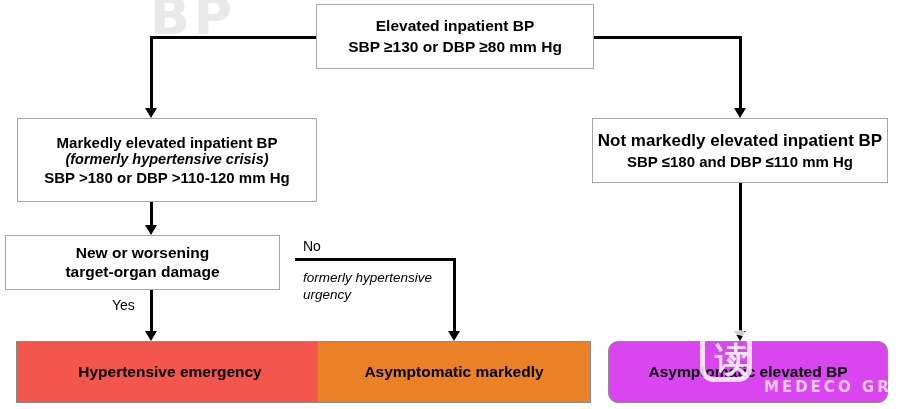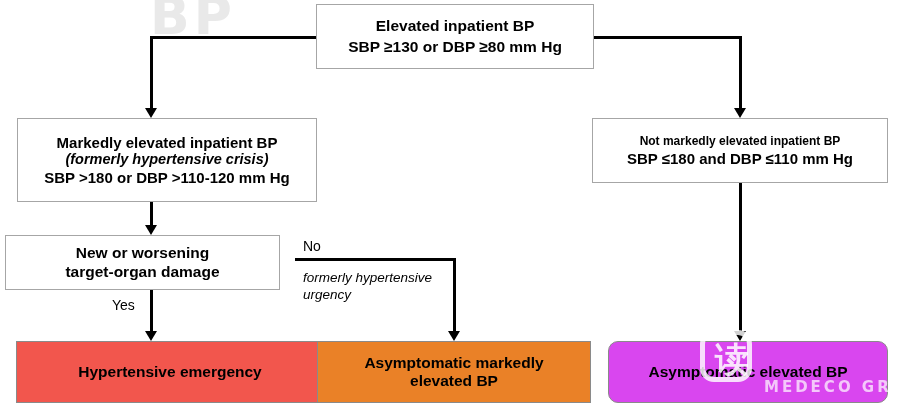--- a/index.html
+++ b/index.html
@@ -36,21 +36,21 @@
   #node-top{left:316px;top:4px;width:278px;height:65px;font-size:15.5px;}
   #node-top .ln.b{font-size:15.5px;margin-bottom:2px;}
   #node-top .ln.r{font-size:15.5px;}
 
   #node-markedly{left:5px;top:118px;width:300px;height:84px;font-size:15px;margin-left:12px;}
   #node-markedly .ln.b{font-size:15px;}
   #node-markedly .ln.i{font-size:14.5px;font-style:italic;font-weight:bold;}
   #node-markedly .ln.r{font-size:15px;}
 
   #node-notmarkedly{left:592px;top:118px;width:296px;height:65px;font-size:15px;}
-  #node-notmarkedly .ln.b{font-size:12px;margin-bottom:2px;}
+  #node-notmarkedly .ln.b{font-size:17px;margin-bottom:2px;}
   #node-notmarkedly .ln.r{font-size:15px;}
 
   #node-damage{left:5px;top:235px;width:275px;height:55px;font-size:15.5px;}
   #node-damage .ln.b{font-size:15.5px;}
 
   .outcome{
     border:1px solid #8a8a8a;
     color:#000000;
     font-weight:bold;
     font-size:15.5px;
@@ -186,20 +186,19 @@
     <span class="ln b">New or worsening</span>
     <span class="ln b">target-organ damage</span>
   </div>
 
   <div class="node outcome" id="node-emergency">
     <span class="ln b">Hypertensive emergency</span>
   </div>
 
   <div class="node outcome" id="node-asymp-marked">
     <span class="ln b">Asymptomatic markedly</span>
-    <span class="ln b">elevated BP</span>
   </div>
 
   <div class="node outcome" id="node-asymp-elev">
     <span class="ln b">Asymptomatic elevated BP</span>
   </div>
 
 </div>
 
 </body></html>

